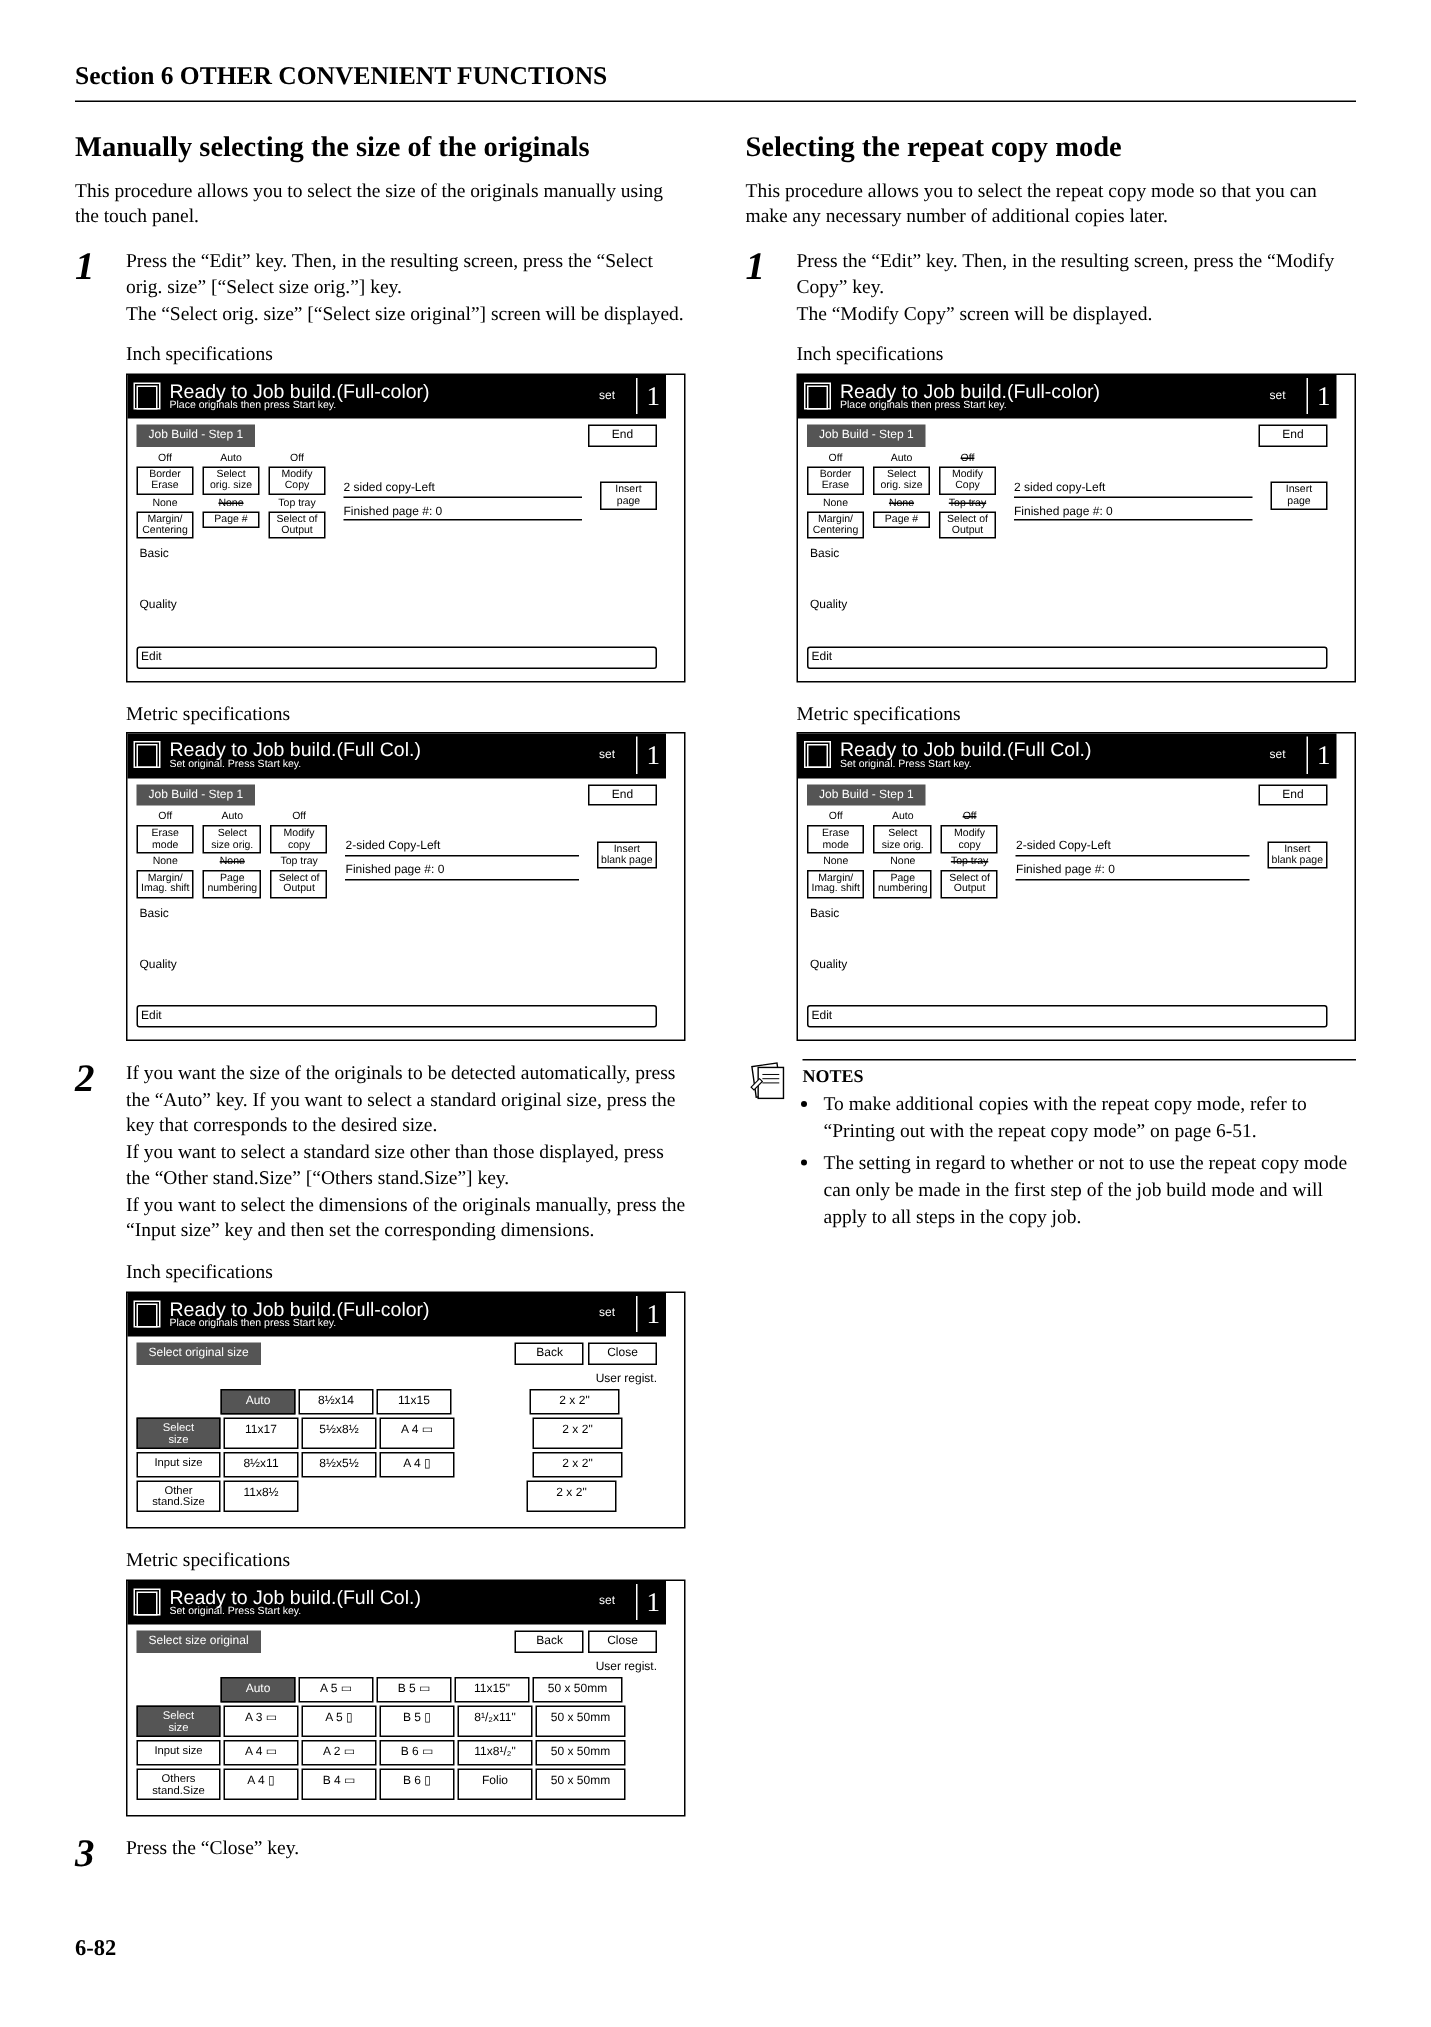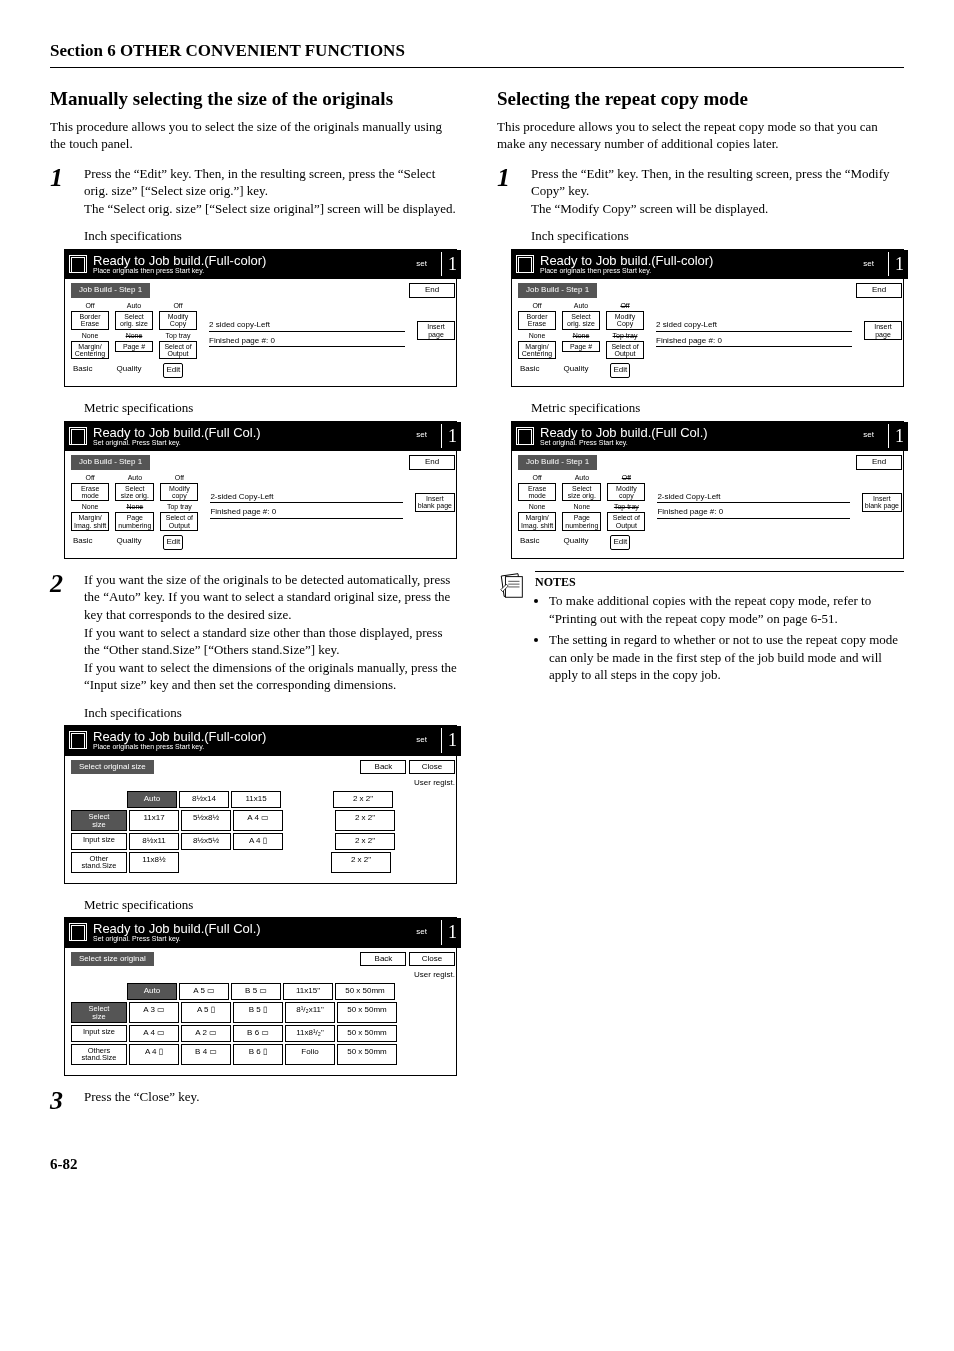--- a/index.html
+++ b/index.html
@@ -49,22 +49,22 @@
     flex-shrink: 0;
   }
   .body-indent {
     flex: 1;
   }
   .speclabel {
     margin: 8px 0 4px 34px;
   }
   .panel {
     border: 1px solid #000;
-    padding: 4px 1px 8px 6px;
-    margin: 4px 0 12px 14px;
+    padding: 4px 18px 8px 6px;
+    margin: 4px 0 12px 34px;
     font-family: Arial, Helvetica, sans-serif;
     font-size: 9px;
     position: relative;
   }
   .panel-top {
     background: #000;
     color: #fff;
     padding: 2px 4px 3px 4px;
     margin: -4px -6px 4px -6px;
     display: flex;
@@ -161,20 +161,21 @@
   }
   .flexgap .status {
     flex: 1;
     margin-top: 6px;
   }
   .tabrow {
     display: flex;
     gap: 20px;
     margin-top: 4px;
     font-size: 8px;
+    flex-direction: column;
   }
   .tabrow span {
     border-bottom: 0.5px solid transparent;
     padding: 1px 2px;
   }
   .tabrow .active {
     border: 1px solid #000;
     border-radius: 2px;
   }
   

